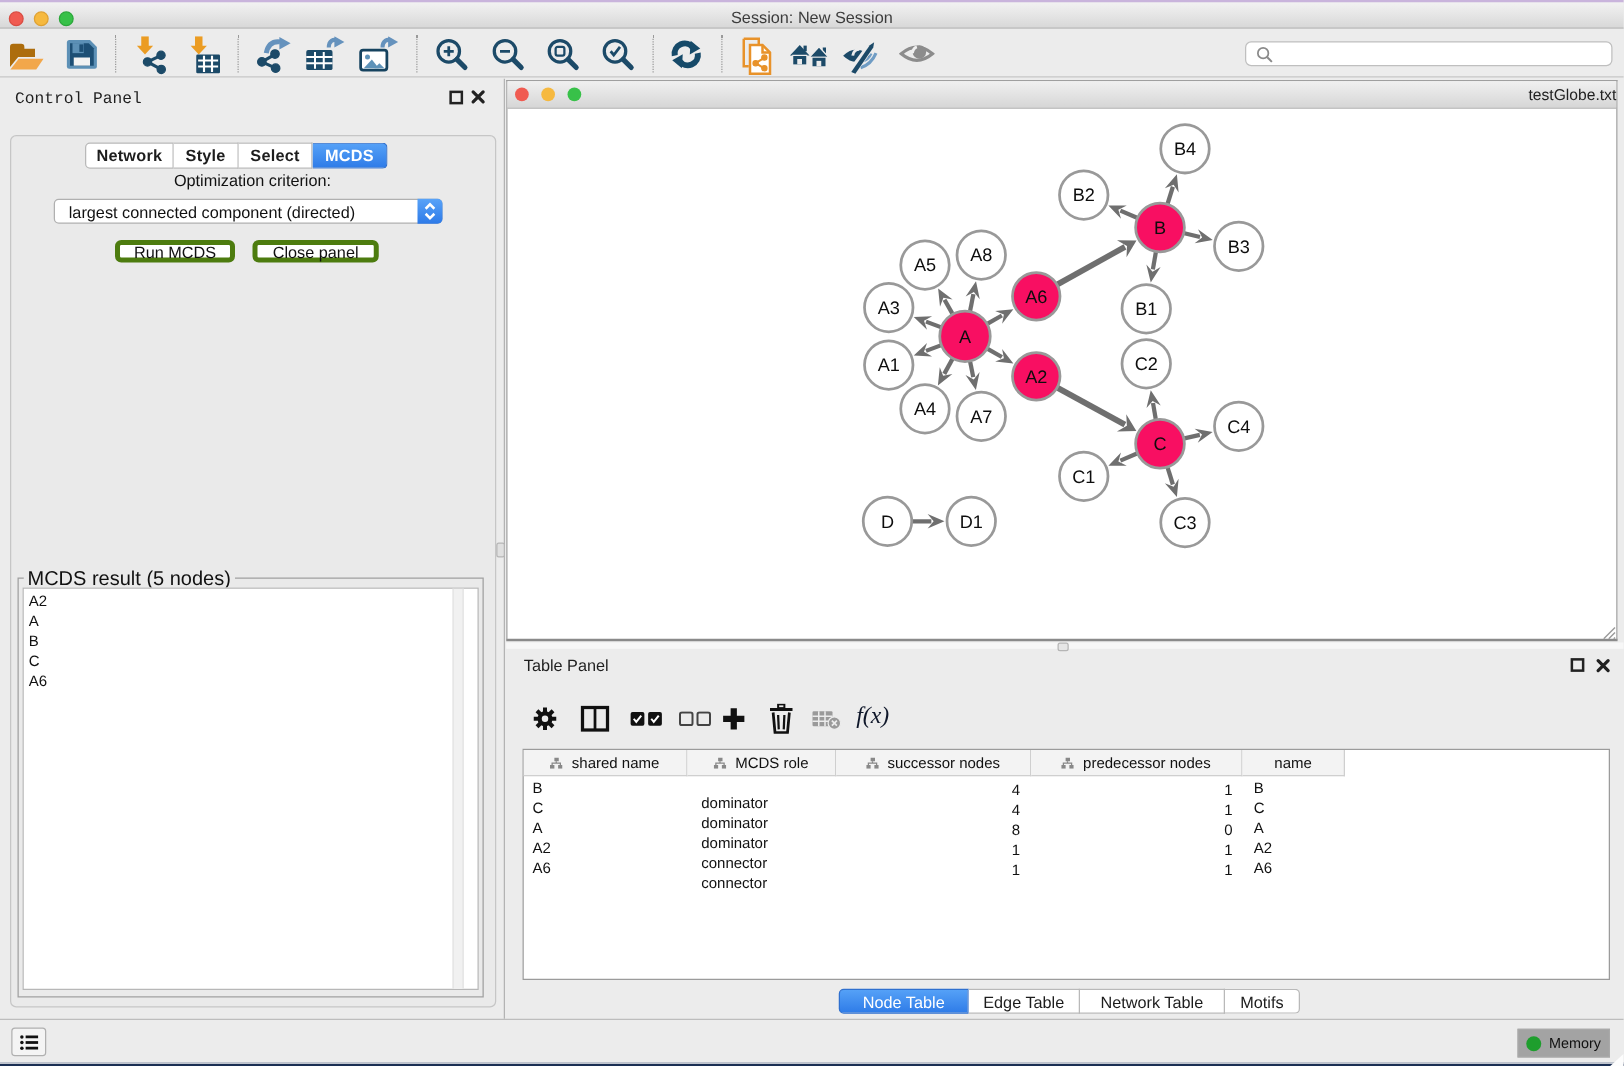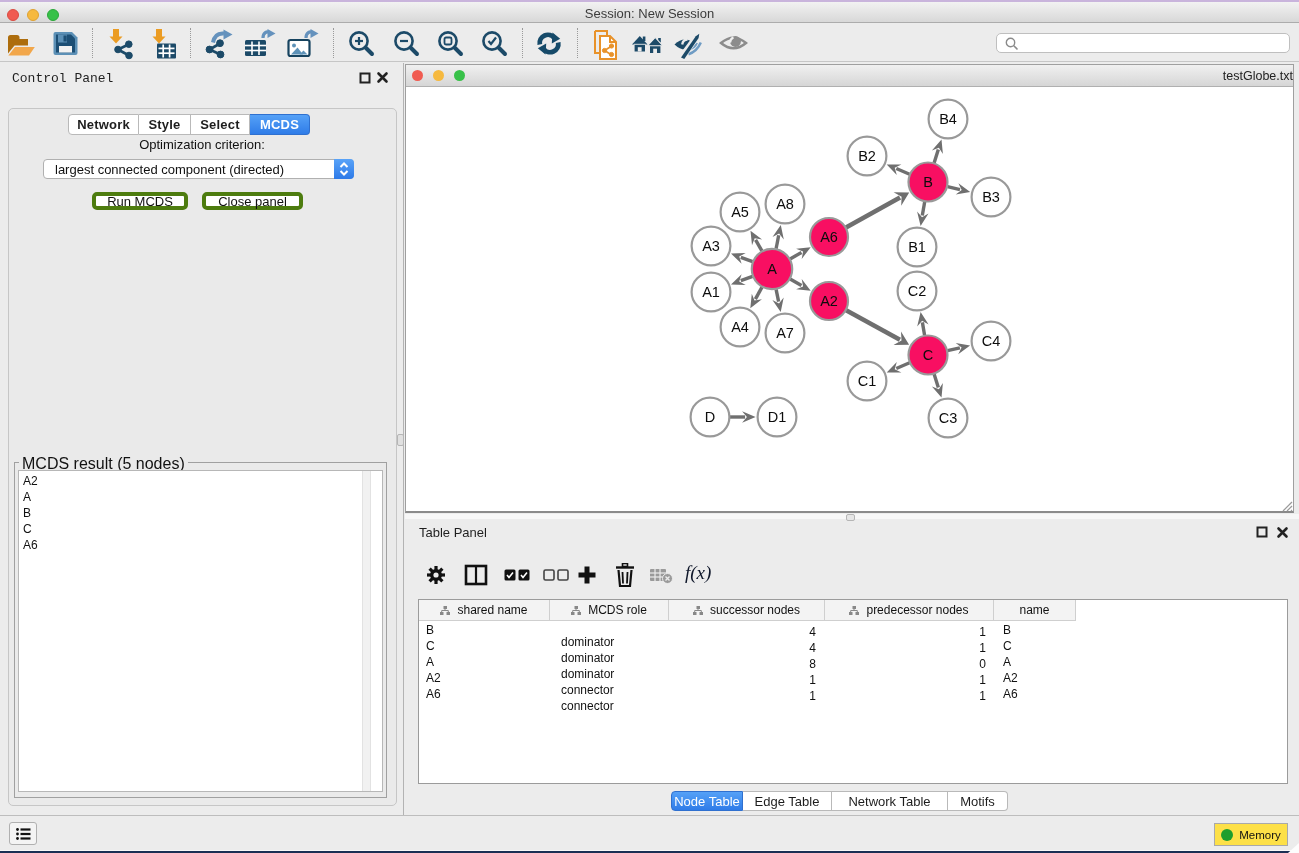--- a/index.html
+++ b/index.html
@@ -454,40 +454,40 @@
     <div class="th abs" style="left:575px; width:82px;">name</div>
     <div class="cell abs" style="left:7px;   top:22px; line-height:16px;">B<br>C<br>A<br>A2<br>A6</div>
     <div class="cell abs" style="left:142px; top:22px; line-height:16px;margin-top:12px;">dominator<br>dominator<br>dominator<br>connector<br>connector</div>
     <div class="cell abs" style="left:250px; top:24px; width:147px; line-height:16px; text-align:right;">4<br>4<br>8<br>1<br>1</div>
     <div class="cell abs" style="left:406px; top:24px; width:161px; line-height:16px; text-align:right;">1<br>1<br>0<br>1<br>1</div>
     <div class="cell abs" style="left:584px; top:22px; line-height:16px;">B<br>C<br>A<br>A2<br>A6</div>
   </div>
 </div>
 
 <div id="btabs" class="abs" style="left:671px;">
-  <div class="tab sel first" style="width:72px;">Node Table</div>
+  <div class="tab sel first" style="width:104px;">Node Table</div>
   <div class="tab" style="width:89px;">Edge Table</div>
   <div class="tab" style="width:116px;">Network Table</div>
   <div class="tab last" style="width:60px;">Motifs</div>
 </div>
 
 <div id="statusbar" class="abs">
   <div class="abs" style="left:9px; top:6px; width:28px; height:23px; background:#f4f4f4; border:1px solid #b0b0b0; border-radius:3px;">
     <svg class="abs" style="left:6px; top:5px;" width="15" height="12" viewBox="0 0 15 12">
       <g fill="#111">
           <circle cx="1.5" cy="1.5" r="1.4"></circle>
           <circle cx="1.5" cy="6" r="1.4"></circle>
           <circle cx="1.5" cy="10.5" r="1.4"></circle>
       <rect x="4.5" y="0.4" width="10" height="2.2"></rect>
           <rect x="4.5" y="4.9" width="10" height="2.2"></rect>
           <rect x="4.5" y="9.4" width="10" height="2.2"></rect>
         </g>
     </svg>
   </div>
-  <div class="abs" style="left:1214px; top:7px; width:74px; height:23px; background:#fde047; border:1px solid #a9a9a9; display:flex; align-items:center; justify-content:center;">
+  <div class="abs" style="left:1214px; top:7px; width:74px; height:23px; background:#a3a3a3; border:1px solid #a9a9a9; display:flex; align-items:center; justify-content:center;">
     <div style="width:12px; height:12px; border-radius:50%; background:#1e9e2d; margin-right:6px;"></div>
     <span style="font-size:11.5px; color:#111;">Memory</span>
   </div>
 </div>
 <div id="desktopbottom" class="abs"></div>
 <svg class="abs" style="left:1288px; top:843px;" width="11" height="10" viewBox="0 0 11 10">
     <polygon points="11,0 11,10 0,10" fill="#fdfdfd"></polygon>
   </svg>
 
 <div class="abs" style="left:397px; top:434px; width:7px; height:12px; background:#e0e0e0; border:1px solid #b5b5b5; border-radius:2px;"></div>

